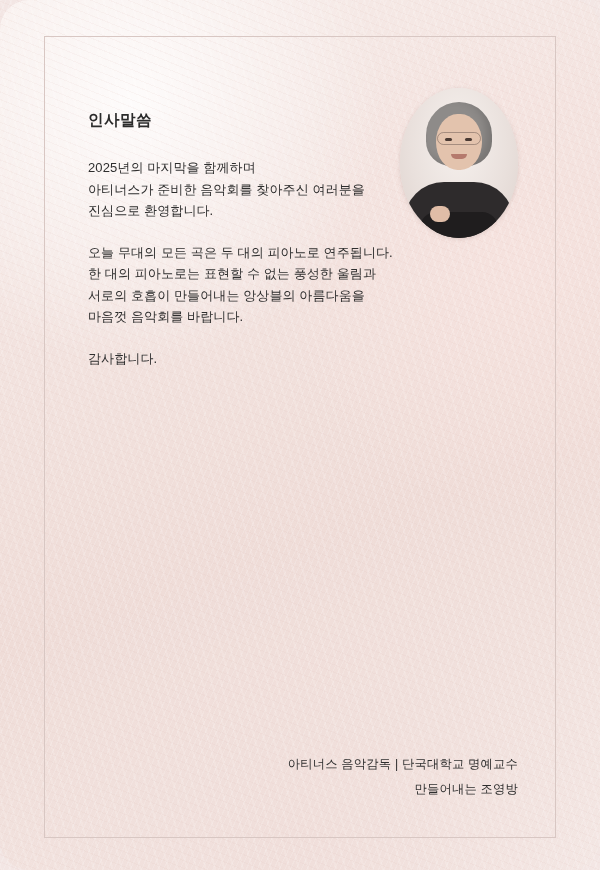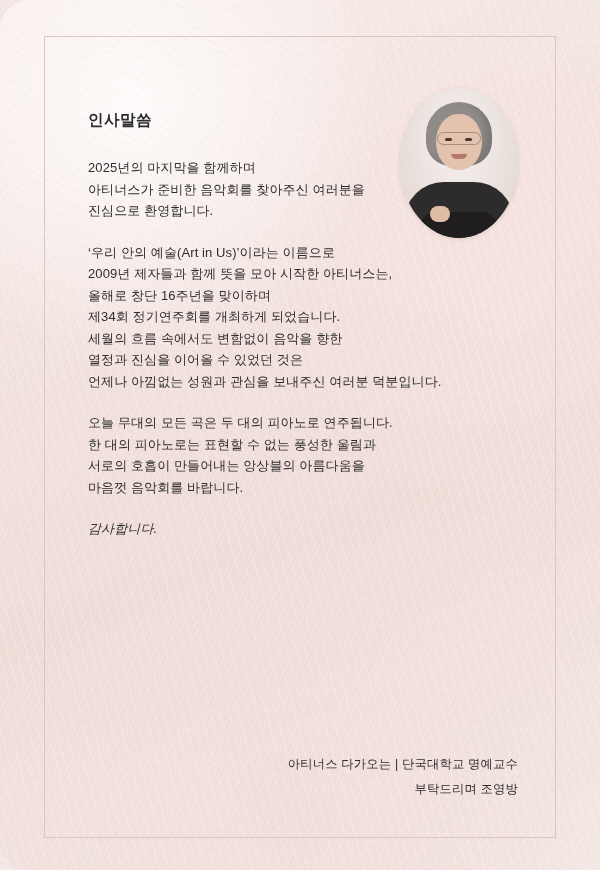--- a/index.html
+++ b/index.html
@@ -148,21 +148,21 @@
   }
 
   .para {
     font-size: 13px;
     line-height: 21.5px;
     color: #2e2e2e;
     margin: 0 0 20px 0;
     letter-spacing: 0.1px;
     white-space: pre-line;
   }
-  .para:last-of-type { margin-bottom: 8px; font-style: italic; }
+  .para:last-of-type { margin-bottom: 8px; }
 
   .signature {
     position: absolute;
     left: 88px;
     top: 752px;
     width: 430px;
     text-align: right;
   }
   .sig-line {
     font-size: 12.3px;
@@ -191,31 +191,24 @@
       <div class="body"></div>
       <div class="arm"></div>
       <div class="hand"></div>
     </div>
 
     <h1 class="greeting-title">인사말씀</h1>
 
     <p class="para">2025년의 마지막을 함께하며
 아티너스가 준비한 음악회를 찾아주신 여러분을
 진심으로 환영합니다.</p>
-    <p class="para">‘우리 안의 예술(Art in Us)’이라는 이름으로
-2009년 제자들과 함께 뜻을 모아 시작한 아티너스는,
-올해로 창단 16주년을 맞이하며
-제34회 정기연주회를 개최하게 되었습니다.
-세월의 흐름 속에서도 변함없이 음악을 향한
-열정과 진심을 이어올 수 있었던 것은
-언제나 아낌없는 성원과 관심을 보내주신 여러분 덕분입니다.</p>
     <p class="para">오늘 무대의 모든 곡은 두 대의 피아노로 연주됩니다.
 한 대의 피아노로는 표현할 수 없는 풍성한 울림과
 서로의 호흡이 만들어내는 앙상블의 아름다움을
 마음껏 음악회를 바랍니다.</p>
     <p class="para">감사합니다.</p>
   </div>
 
   <div class="signature">
-    <div class="sig-line">아티너스 다가오는 | 단국대학교 명예교수</div>
-    <div class="sig-line">부탁드리며   조영방</div>
+    <div class="sig-line">아티너스 음악감독 | 단국대학교 명예교수</div>
+    <div class="sig-line">만들어내는   조영방</div>
   </div>
 </div>
 
 </body></html>

